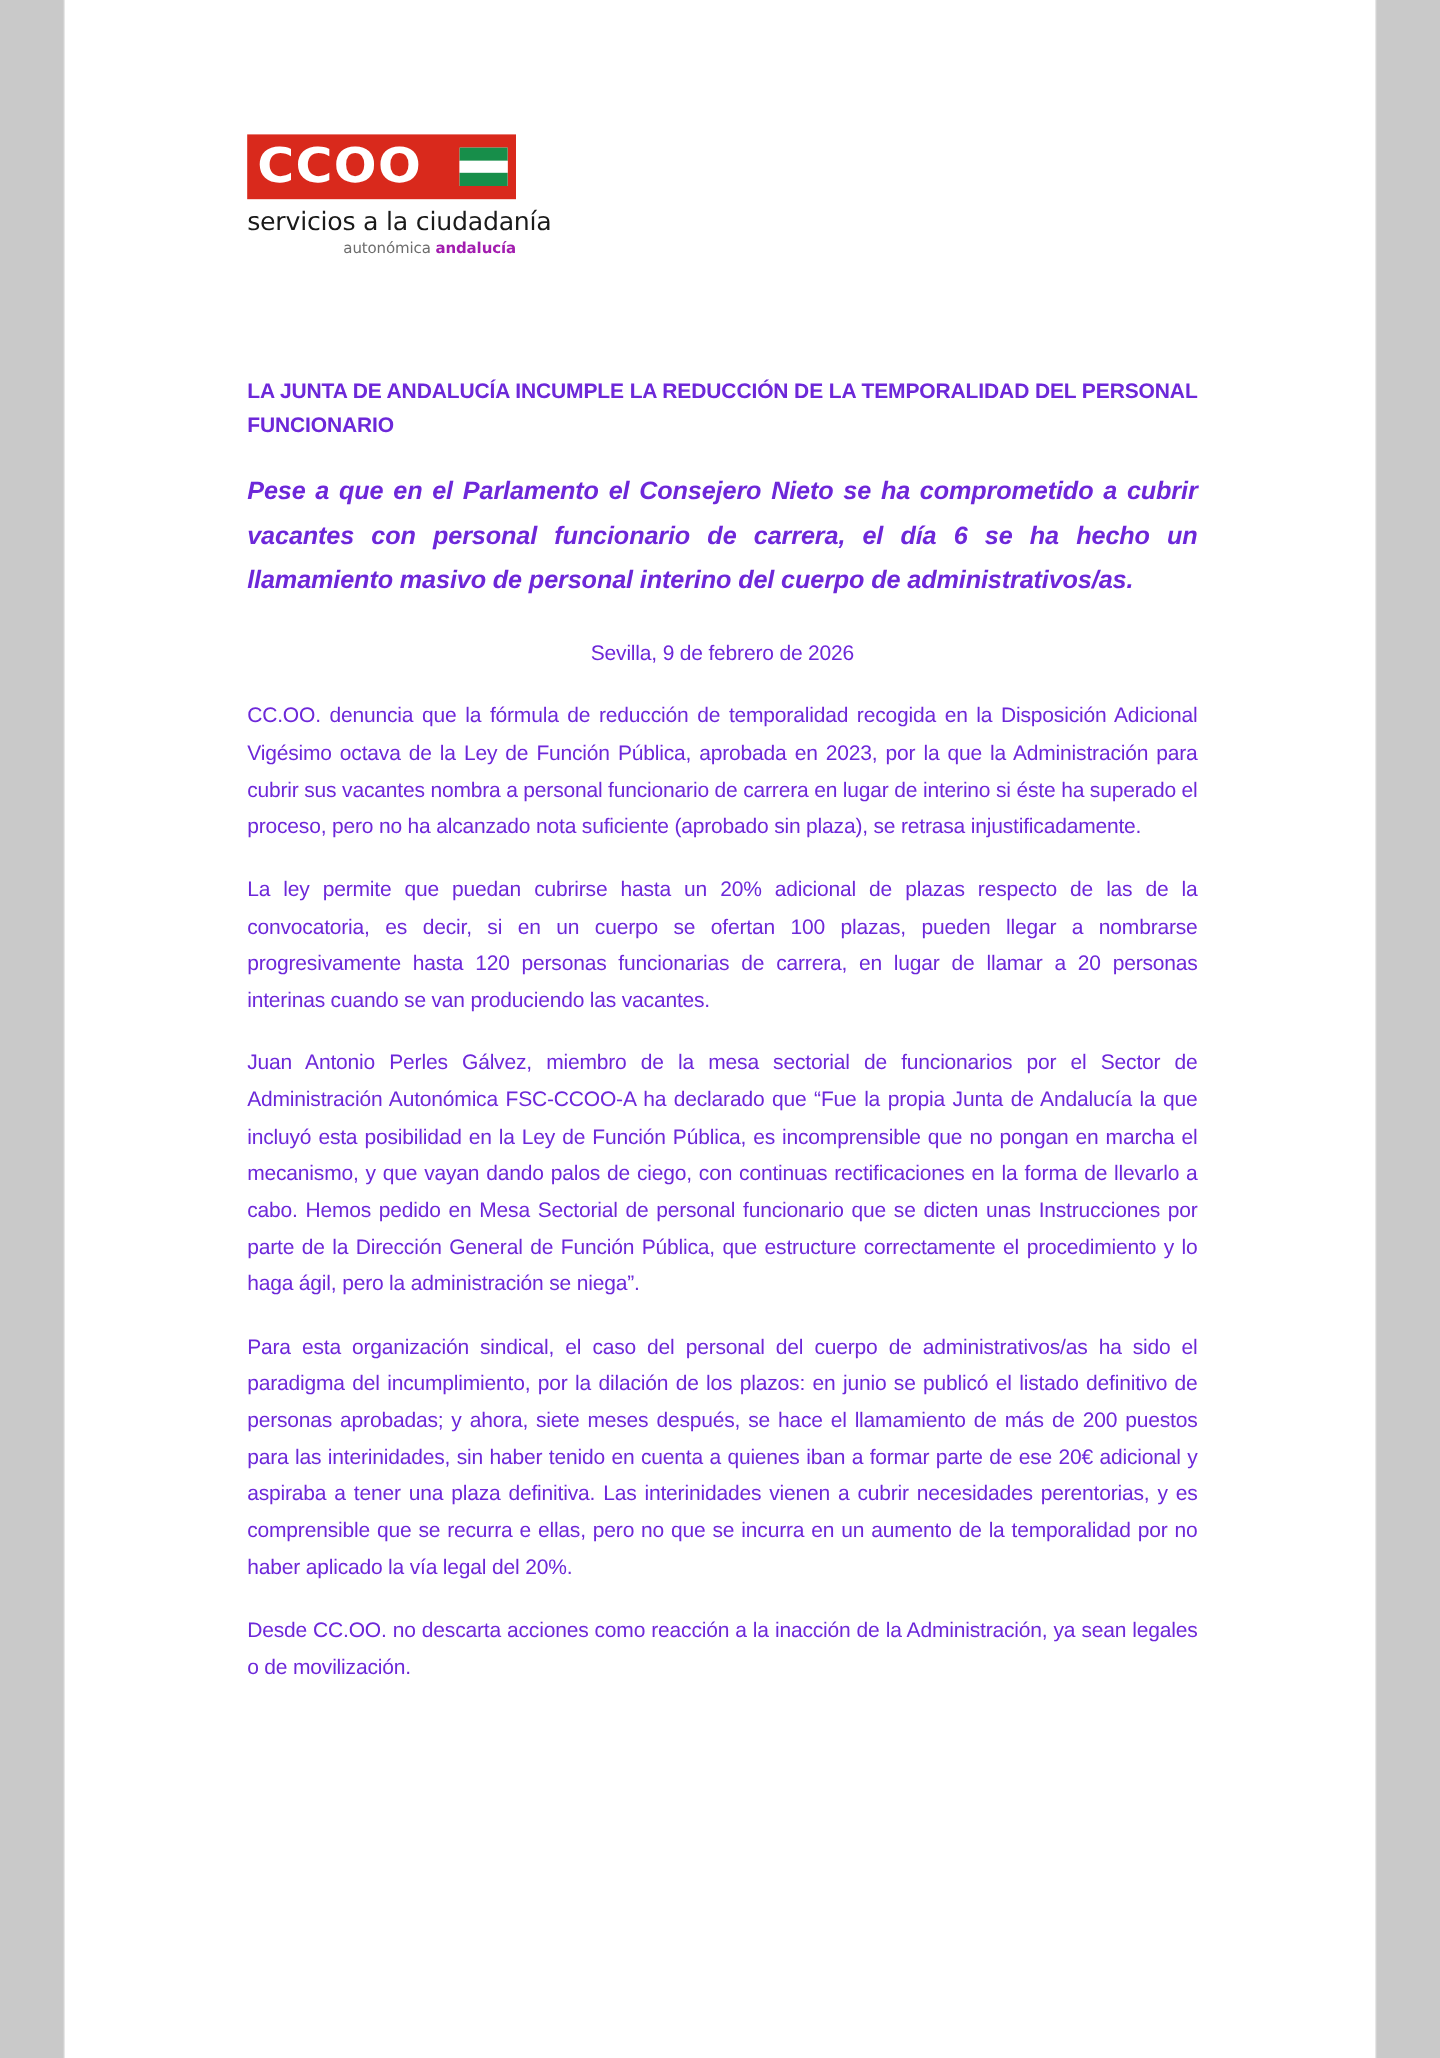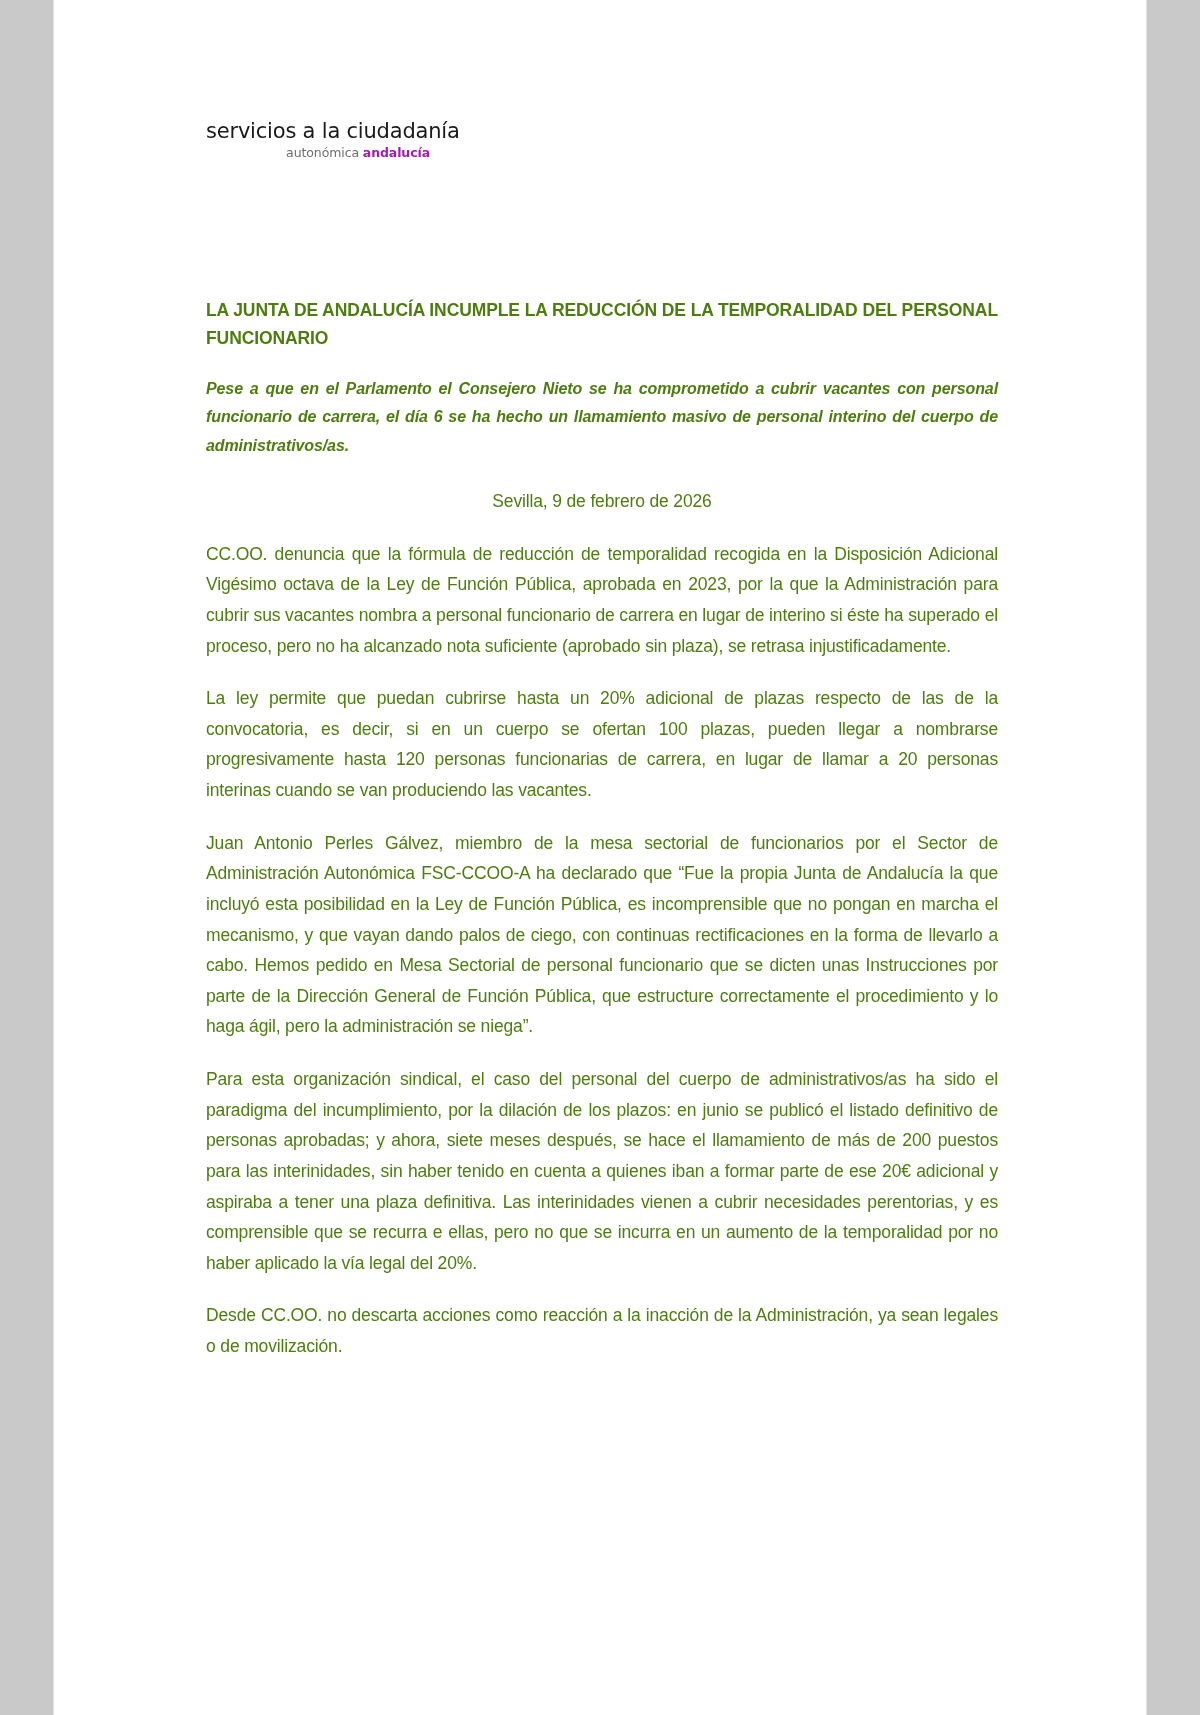--- a/index.html
+++ b/index.html
@@ -82,37 +82,37 @@
     white-space: nowrap;
     text-align: right;
     width: 224px;
   }
   .logo-sub2 b { color: #a21caf; font-weight: 700; }
 
   
   .doc {
     position: absolute;
     left: 152px;
-    top: 296px;
+    top: 312px;
     width: 792px;
-    color: #4d7c0f;
+    color: #6d28d9;
   }
   h1.title {
     font-family: "Liberation Sans", sans-serif;
     font-weight: 700;
     font-size: 17.5px;
     line-height: 1.62;
     margin: 0 0 22px 0;
     letter-spacing: -0.1px;
   }
   p.lead {
     font-family: "Liberation Sans", sans-serif;
     font-weight: 700;
     font-style: italic;
-    font-size: 16px;
+    font-size: 21px;
     line-height: 1.78;
     margin: 0 0 26px 0;
     text-align: justify;
     letter-spacing: -0.1px;
   }
   p.body {
     font-family: "Liberation Sans", sans-serif;
     font-size: 17.5px;
     line-height: 1.75;
     margin: 14px 0 22px 0;
@@ -128,20 +128,28 @@
     letter-spacing: -0.15px;
   }
   p.body:last-child { margin-bottom: 0; }
 </style>
 </head>
 <body>
 
 <div class="page">
 
   <div class="logo-block">
+    <div class="logo-bar">
+      <span class="logo-letters">CCOO</span>
+      <span class="logo-flag">
+        <span class="green"></span>
+          <span class="white"></span>
+          <span class="green"></span>
+      </span>
+    </div>
     <div class="logo-sub1">servicios a la ciudadanía</div>
     <div class="logo-sub2"><span>autonómica </span><b>andalucía</b></div>
   </div>
 
   <div class="doc">
     <h1 class="title">LA JUNTA DE ANDALUCÍA INCUMPLE LA REDUCCIÓN DE LA TEMPORALIDAD DEL PERSONAL FUNCIONARIO</h1>
     <p class="lead">Pese a que en el Parlamento el Consejero Nieto se ha comprometido a cubrir vacantes con personal funcionario de carrera, el día 6 se ha hecho un llamamiento masivo de personal interino del cuerpo de administrativos/as.</p>
     <p class="date">Sevilla, 9 de febrero de 2026</p>
     <p class="body">CC.OO. denuncia que la fórmula de reducción de temporalidad recogida en la Disposición Adicional Vigésimo octava de la Ley de Función Pública, aprobada en 2023, por la que la Administración para cubrir sus vacantes nombra a personal funcionario de carrera en lugar de interino si éste ha superado el proceso, pero no ha alcanzado nota suficiente (aprobado sin plaza), se retrasa injustificadamente.</p>
     <p class="body">La ley permite que puedan cubrirse hasta un 20% adicional de plazas respecto de las de la convocatoria, es decir, si en un cuerpo se ofertan 100 plazas, pueden llegar a nombrarse progresivamente hasta 120 personas funcionarias de carrera, en lugar de llamar a 20 personas interinas cuando se van produciendo las vacantes.</p>

